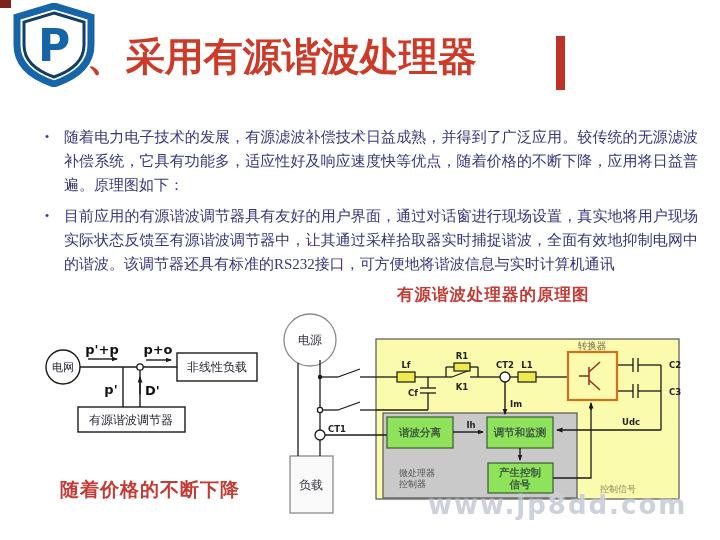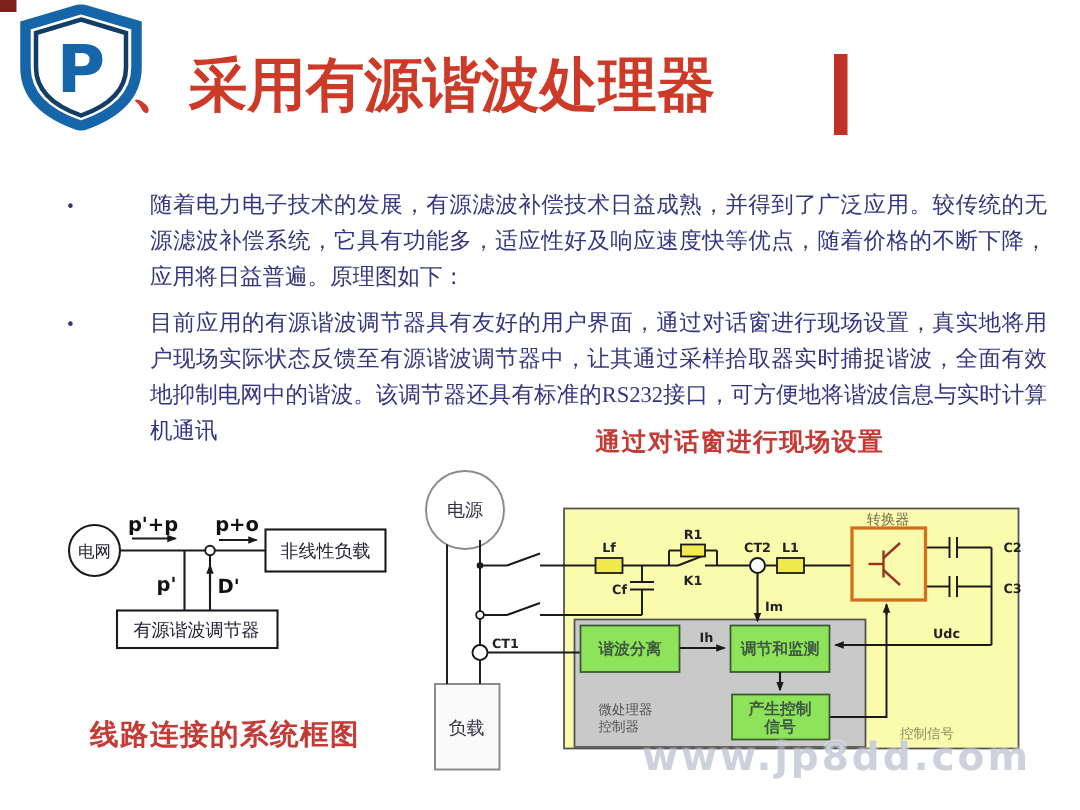--- a/index.html
+++ b/index.html
@@ -9,21 +9,21 @@
   .logo{position:absolute;left:8px;top:3px;width:92px;height:84px;z-index:6;}
   .wm-top{position:absolute;left:60px;top:18px;font-family:"DejaVu Sans",sans-serif;
           font-weight:bold;font-size:27px;color:#4a4a4a;z-index:7;letter-spacing:1px;}
   .title{position:absolute;left:38px;top:30px;width:530px;font-size:39px;font-weight:bold;
          color:#ce3a28;z-index:5;letter-spacing:0px;white-space:nowrap;}
   .title-bar{position:absolute;left:556px;top:36px;width:9px;height:54px;background:#bf3327;}
   .bullets{position:absolute;left:30px;top:125px;width:668px;color:#36357f;font-size:15px;
            line-height:24px;}
   .bullet{display:flex;margin-bottom:7px;}
   .bullet .dot{width:34px;text-align:center;flex:0 0 34px;font-size:13px;}
-  .bullet .txt{flex:1;text-align:justify;margin-left:36px;}
+  .bullet .txt{flex:1;text-align:justify;}
   .principle-label{position:absolute;left:397px;top:284px;font-size:16.5px;font-weight:bold;
                    color:#c43b35;letter-spacing:1px;}
   .block-caption{position:absolute;left:60px;top:477px;font-size:19px;font-weight:bold;
                  color:#c43b35;letter-spacing:1px;}
   .wm-bottom{position:absolute;left:428px;top:490px;font-family:"DejaVu Sans",sans-serif;
              font-weight:bold;font-size:26px;color:rgba(120,135,160,0.38);z-index:8;
              text-shadow:0 0 2px #ffffff;letter-spacing:2px;}
   svg{position:absolute;}
   svg text{font-family:"DejaVu Sans",sans-serif;}
 </style>
@@ -48,21 +48,21 @@
     <div class="bullet">
       <span class="dot">•</span>
       <span class="txt">随着电力电子技术的发展，有源滤波补偿技术日益成熟，并得到了广泛应用。较传统的无源滤波补偿系统，它具有功能多，适应性好及响应速度快等优点，随着价格的不断下降，应用将日益普遍。原理图如下：</span>
     </div>
     <div class="bullet">
       <span class="dot">•</span>
       <span class="txt">目前应用的有源谐波调节器具有友好的用户界面，通过对话窗进行现场设置，真实地将用户现场实际状态反馈至有源谐波调节器中，让其通过采样拾取器实时捕捉谐波，全面有效地抑制电网中的谐波。该调节器还具有标准的RS232接口，可方便地将谐波信息与实时计算机通讯</span>
     </div>
   </div>
 
-  <div class="principle-label">通过对话窗进行现场设置</div>
+  <div class="principle-label">有源谐波处理器的原理图</div>
 
   <svg style="left:25px;top:330px" width="250" height="120" viewBox="0 0 250 120">
     <defs>
       <marker id="ah1" markerWidth="8" markerHeight="8" refX="5.5" refY="2.5" orient="auto" markerUnits="userSpaceOnUse">
         <path d="M0,0 L6.5,2.5 L0,5 Z" fill="#1a1a1a"></path>
       </marker>
     </defs>
     <g stroke="#1a1a1a" stroke-width="1.4" fill="none">
       <line x1="55" y1="37" x2="152" y2="37"></line>
       <line x1="98" y1="37" x2="98" y2="77"></line>
@@ -79,21 +79,21 @@
     <text x="192" y="41" text-anchor="middle" font-size="12" fill="#223">非线性负载</text>
     <text x="106" y="94" text-anchor="middle" font-size="12" fill="#223">有源谐波调节器</text>
     <g font-family="Liberation Serif,serif" font-weight="bold" font-size="13" fill="#111">
       <text x="77" y="24" text-anchor="middle">p'+p</text>
       <text x="133" y="24" text-anchor="middle">p+o</text>
       <text x="86" y="64" text-anchor="middle">p'</text>
       <text x="120" y="65">D'</text>
     </g>
   </svg>
 
-  <div class="block-caption">线路连接的系统框图</div>
+  <div class="block-caption">随着价格的不断下降</div>
 
   <svg style="left:278px;top:310px" width="415" height="212" viewBox="0 0 415 212">
     <defs>
       <marker id="ah2" markerWidth="8" markerHeight="8" refX="5.5" refY="2.5" orient="auto" markerUnits="userSpaceOnUse">
         <path d="M0,0 L6.5,2.5 L0,5 Z" fill="#1a1a1a"></path>
       </marker>
     </defs>
 
     <rect x="98" y="29" width="303" height="160" fill="#fbfbad" stroke="#555" stroke-width="1.2"></rect>
     <rect x="105" y="103" width="194" height="85" fill="#c9c9c9" stroke="#555" stroke-width="1.2"></rect>

